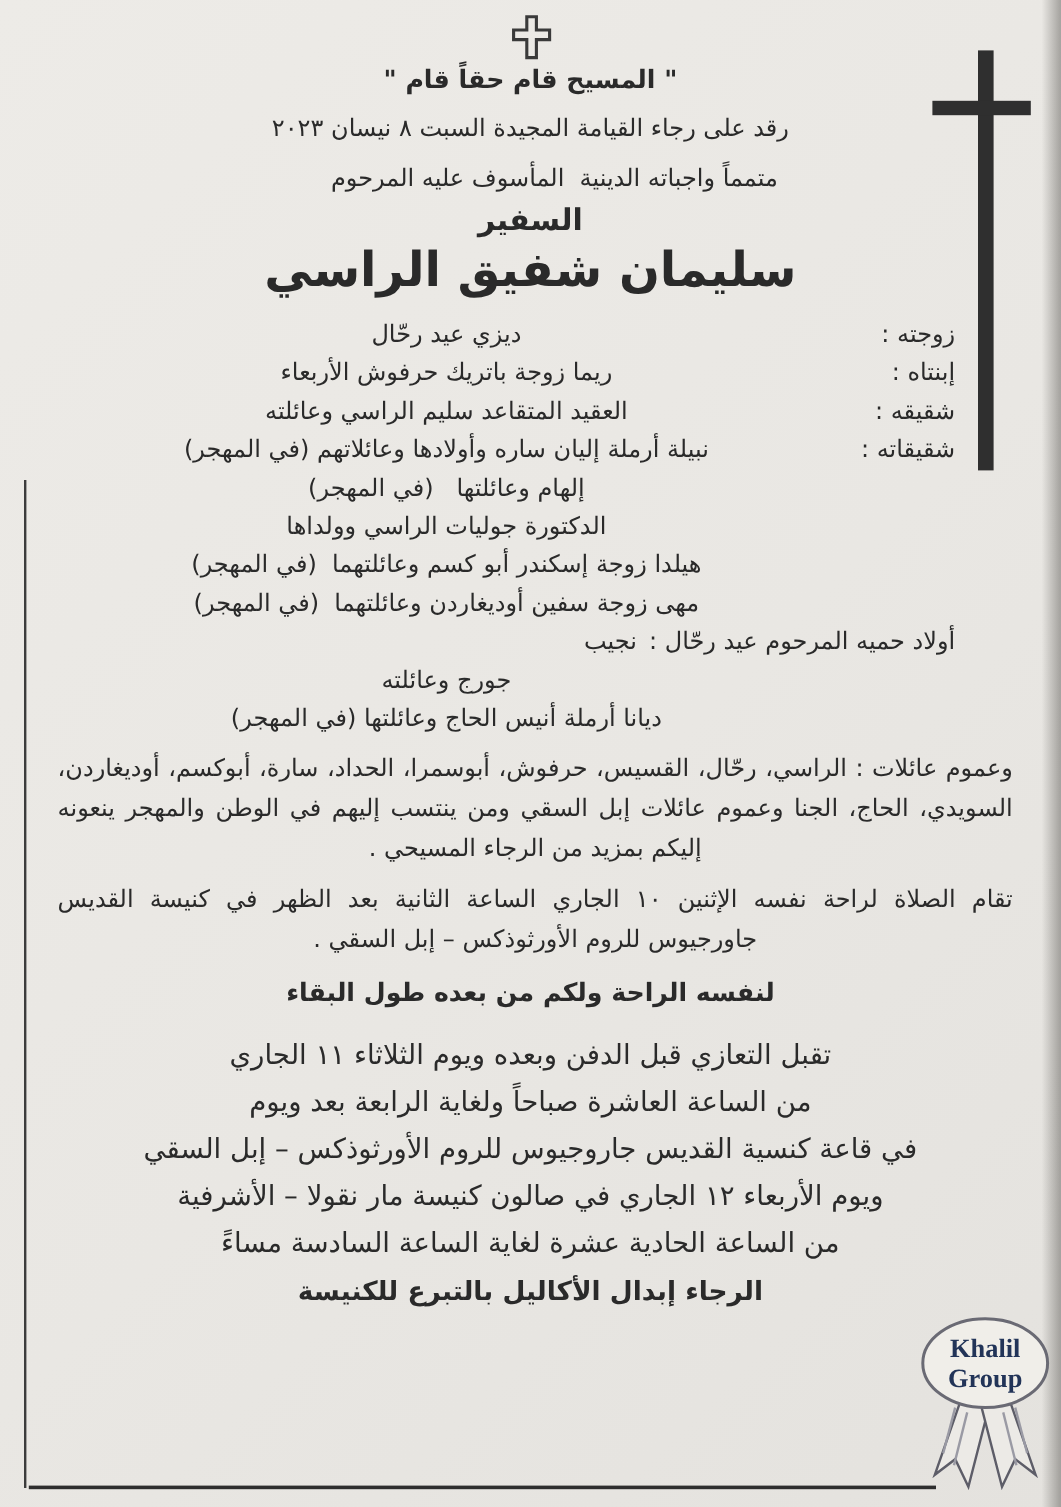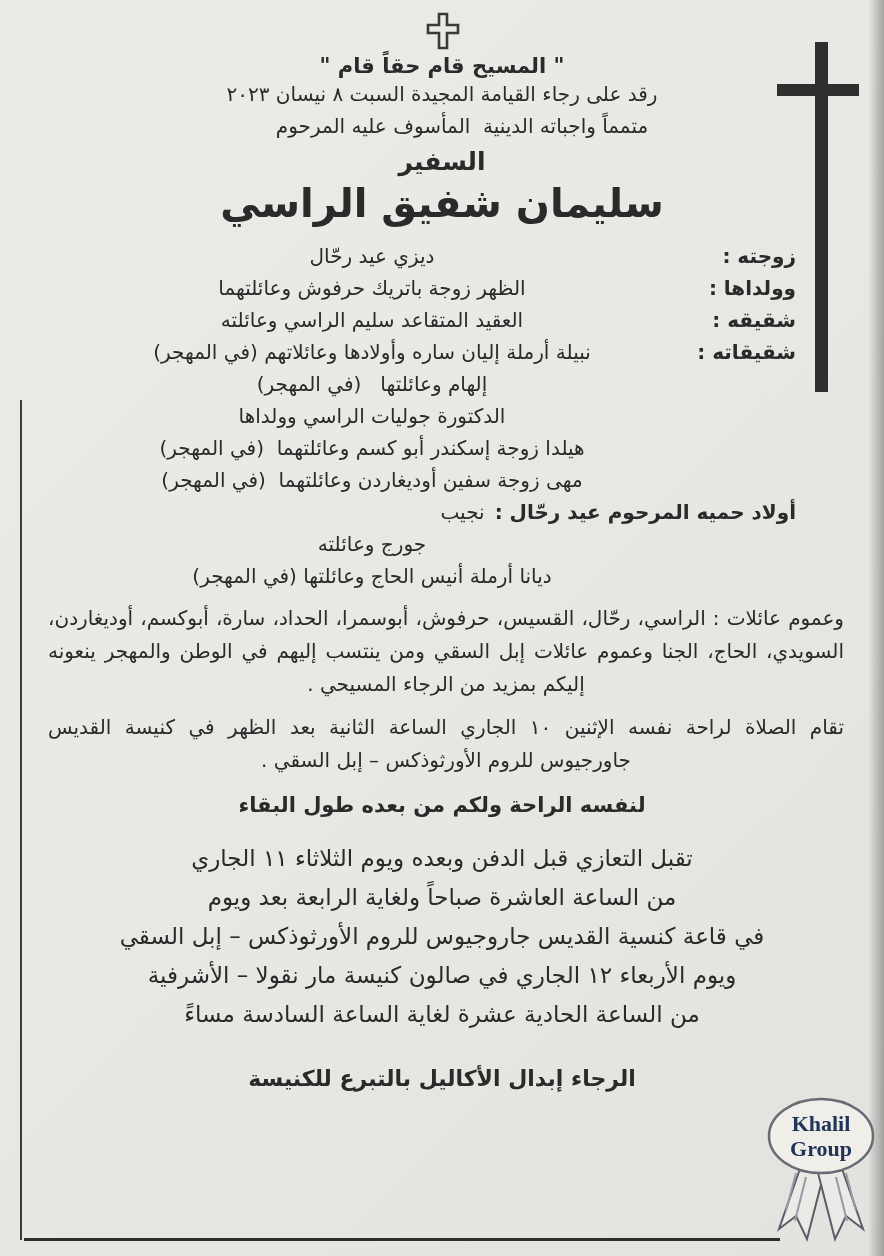--- a/index.html
+++ b/index.html
@@ -17,37 +17,37 @@
   
   .big-cross .v{position:absolute;left:815px;top:42px;width:13px;height:350px;background:#2f2f2f;}
   .big-cross .h{position:absolute;left:777px;top:84px;width:82px;height:12px;background:#2f2f2f;}
   .left-rule{position:absolute;left:20px;top:400px;width:2px;height:840px;background:#3c3c3c;}
   .bottom-rule{position:absolute;left:24px;top:1238px;width:756px;height:3px;background:#2e2e2e;}
 
   .content{position:absolute;top:0;left:0;right:0;direction:rtl;text-align:center;}
   .top-cross{margin-top:12px;height:38px;}
   .quote{margin-top:4px;font-size:21px;font-weight:bold;}
   .line{font-size:20px;}
-  .l1{margin-top:4px;}
-  .l2{margin-top:8px;padding-left:40px;}
+  .l1{margin-top:16px;}
+  .l2{margin-top:18px;padding-left:40px;}
   .title{margin-top:9px;font-size:25px;font-weight:bold;}
   .name{margin-top:4px;font-size:40px;font-weight:bold;letter-spacing:1px;}
 
   .family{margin:14px 88px 0 60px;text-align:right;}
   .frow{display:flex;font-size:20px;line-height:32px;}
-  .flabel{flex:0 0 112px;white-space:nowrap;font-weight:bold;}
+  .flabel{flex:0 0 112px;white-space:nowrap;}
   .fvalue{flex:1;text-align:center;}
   .frow.wide .flabel{flex:0 0 auto;}
   .frow.wide .fvalue{flex:0 0 auto;text-align:right;padding-right:10px;}
 
   .para{margin:10px 40px 0 48px;font-size:20px;line-height:33px;
     text-align:justify;text-align-last:center;}
   .blessing{margin-top:16px;font-size:21px;font-weight:bold;}
   .condolences{margin-top:22px;font-size:23px;font-weight:normal;line-height:39px;}
-  .wreaths{margin-top:32px;font-size:22px;font-weight:bold;}
+  .wreaths{margin-top:8px;font-size:22px;font-weight:bold;}
 
   .footer{position:absolute;top:1198px;left:150px;width:640px;direction:ltr;
     text-align:center;font-family:"Liberation Serif",serif;font-weight:bold;font-size:20px;color:#242424;}
 
   .badge{position:absolute;left:762px;top:1093px;}
 </style>
 </head>
 <body>
 
 <div class="paper">
@@ -72,22 +72,22 @@
     <div class="line l2">متمماً واجباته الدينية&nbsp; المأسوف عليه المرحوم</div>
     <div class="title">السفير</div>
     <div class="name">سليمان شفيق الراسي</div>
 
     <div class="family">
       <div class="frow">
         <span class="flabel">زوجته :</span>
         <span class="fvalue">ديزي عيد رحّال</span>
       </div>
       <div class="frow">
-        <span class="flabel">وولداها :</span>
-        <span class="fvalue">الظهر زوجة باتريك حرفوش وعائلتهما</span>
+        <span class="flabel">إبنتاه :</span>
+        <span class="fvalue">ريما زوجة باتريك حرفوش الأربعاء</span>
       </div>
       <div class="frow">
         <span class="flabel">شقيقه :</span>
         <span class="fvalue">العقيد المتقاعد سليم الراسي وعائلته</span>
       </div>
       <div class="frow">
         <span class="flabel">شقيقاته :</span>
         <span class="fvalue">نبيلة أرملة إليان ساره وأولادها وعائلاتهم (في المهجر)</span>
       </div>
       <div class="frow">

